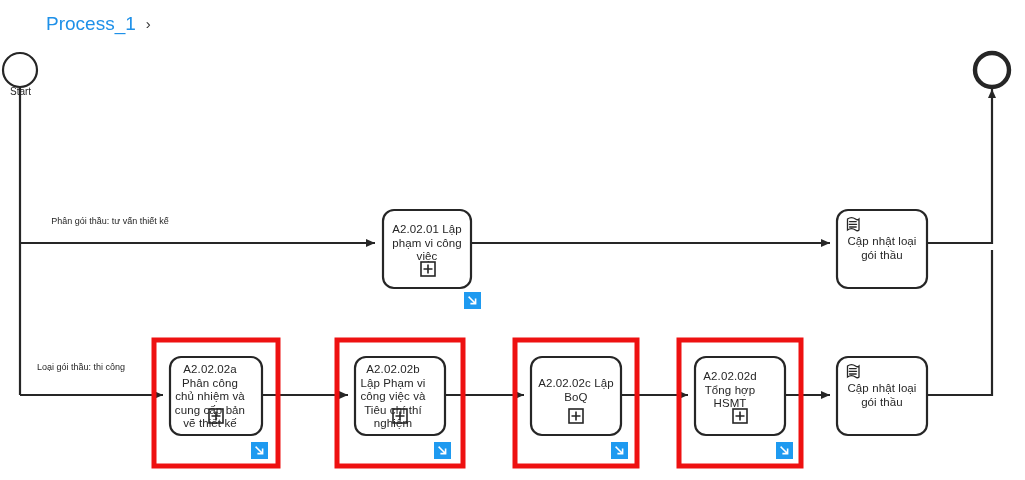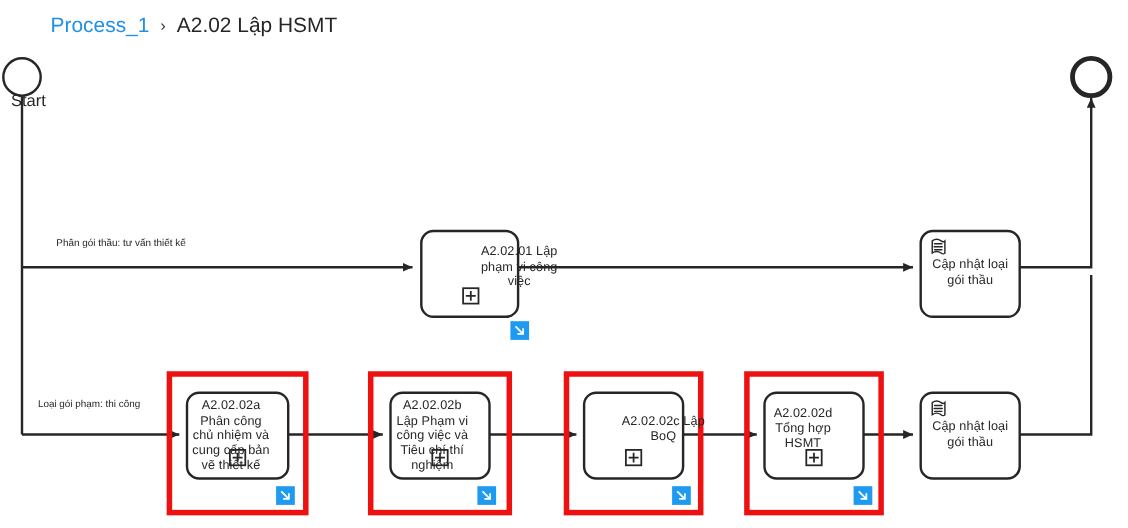--- a/index.html
+++ b/index.html
@@ -66,21 +66,21 @@
     position: absolute;
     text-align: center;
     color: #262626;
     font-size: 9px;
     line-height: 11px;
     white-space: pre-line;
   }
   .start-label {
     position: absolute;
     color: #262626;
-    font-size: 15px;
+    font-size: 10px;
     line-height: 10px;
   }
 
   
   .drill-badge {
     position: absolute;
     width: 17px;
     height: 17px;
     background: #1e9af0;
     display: flex;
@@ -89,21 +89,20 @@
     cursor: pointer;
   }
   .drill-badge svg { display: block; }
 </style>
 </head>
 <body>
 
 <div id="breadcrumb">
   <span class="crumb-link">Process_1</span>
   <span class="crumb-sep">›</span>
-  <span class="crumb-current">A2.02 Lập HSMT</span>
 </div>
 
 <div id="canvas">
   <svg width="1025" height="480" viewBox="0 0 1025 480" xmlns="http://www.w3.org/2000/svg">
     <defs>
       <marker id="arrow" markerWidth="10" markerHeight="10" refX="9" refY="4" orient="auto" markerUnits="userSpaceOnUse">
         <path d="M0,0 L9,4 L0,8 z" fill="#262626"></path>
       </marker>
     </defs>
 
@@ -184,26 +183,26 @@
         <path d="M2.5,2 C5,0.2 8,0.2 10.5,2 C12.2,3.2 12.8,3.2 14,2 L14,13 C12.8,14.3 12.2,14.3 10.5,13 C8,11.2 5,11.2 2.5,13 Z"></path>
         <path d="M4.6,4.6 L11.2,4.6 M4.2,7.3 L11.6,7.3 M4.6,10 L11.2,10"></path>
       </g>
     </g>
   </svg>
 </div>
 
 <div class="start-label" style="left:10px; top:87px;">Start</div>
 
 <div class="flow-label" style="left:40px; top:216px; width:140px;">Phân gói thầu: tư vấn thiết kế</div>
-<div class="flow-label" style="left:16px; top:362px; width:130px;">Loại gói phạm: thi công</div>
-
-<div class="node-label" style="left:385px; top:223px; width:84px;padding-left:45px;">A2.02.01 Lập phạm vi công việc</div>
+<div class="flow-label" style="left:16px; top:362px; width:130px;">Loại gói thầu: thi công</div>
+
+<div class="node-label" style="left:385px; top:223px; width:84px;">A2.02.01 Lập phạm vi công việc</div>
 <div class="node-label" style="left:172px; top:363px; width:76px;">A2.02.02a Phân công chủ nhiệm và cung cấp bản vẽ thiết kế</div>
 <div class="node-label" style="left:357px; top:363px; width:72px;">A2.02.02b Lập Phạm vi công việc và Tiêu chí thí nghiệm</div>
-<div class="node-label" style="left:533px; top:377px; width:86px;padding-left:27px;">A2.02.02c Lập BoQ</div>
+<div class="node-label" style="left:533px; top:377px; width:86px;">A2.02.02c Lập BoQ</div>
 <div class="node-label" style="left:697px; top:370px; width:66px;">A2.02.02d Tổng hợp HSMT</div>
 <div class="node-label" style="left:839px; top:235px; width:86px;">Cập nhật loại gói thầu</div>
 <div class="node-label" style="left:839px; top:382px; width:86px;">Cập nhật loại gói thầu</div>
 
 <div class="drill-badge" style="left:464px; top:292px;">
   <svg width="13" height="13" viewBox="0 0 13 13" aria-hidden="true">
     <path d="M3.2,3.2 L9.2,9.2 M9.6,5.2 L9.6,9.6 L5.2,9.6" fill="none" stroke="#ffffff" stroke-width="1.6" stroke-linecap="square"></path>
   </svg>
 </div>
 <div class="drill-badge" style="left:251px; top:442px;">

